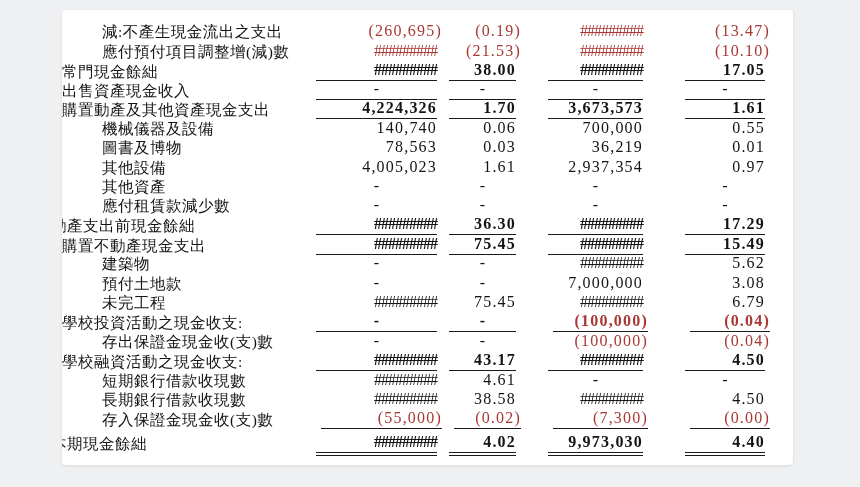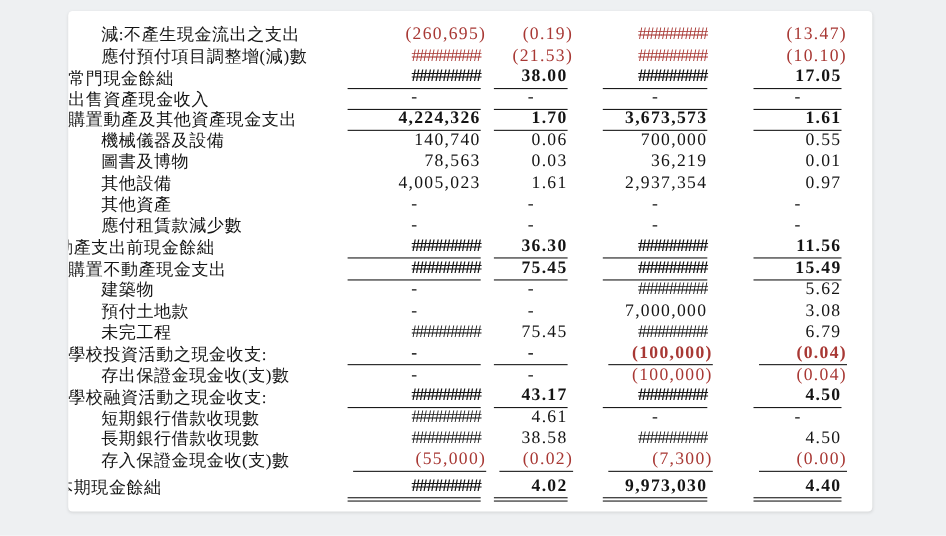--- a/index.html
+++ b/index.html
@@ -31,21 +31,21 @@
   .t-row.gap-before{margin-top:5px;}
   .lbl{
     white-space:nowrap;
     font-size:15.5px;
     letter-spacing:0.5px;
     line-height:18px;
     overflow:hidden;
   }
   .ind-0{padding-left:0;}
   .ind-1{}
-  .ind-2{padding-left:30px;}
+  .ind-2{padding-left:40px;}
   .sliver{
     display:inline-block;
     width:5px;
     overflow:hidden;
     direction:rtl;
     vertical-align:bottom;
     white-space:nowrap;
   }
   .num{
     font-size:16px;
@@ -149,21 +149,21 @@
         <div class="num c1 dash">-</div>
         <div class="num c2 dash">-</div>
         <div class="num c3 dash">-</div>
         <div class="num c4 dash">-</div>
       </div>
       <div class="t-row">
         <div class="lbl ind-0"><span class="sliver">動</span><span>產支出前現金餘絀</span></div>
         <div class="num c1 bold hash u-single">#########</div>
         <div class="num c2 bold u-single">36.30</div>
         <div class="num c3 bold hash u-single">#########</div>
-        <div class="num c4 bold u-single">11.56</div>
+        <div class="num c4 bold u-single">17.29</div>
       </div>
       <div class="t-row">
         <div class="lbl ind-1"><span>購置不動產現金支出</span></div>
         <div class="num c1 bold hash u-single">#########</div>
         <div class="num c2 bold u-single">75.45</div>
         <div class="num c3 bold hash u-single">#########</div>
         <div class="num c4 bold u-single">15.49</div>
       </div>
       <div class="t-row">
         <div class="lbl ind-2"><span>建築物</span></div>

